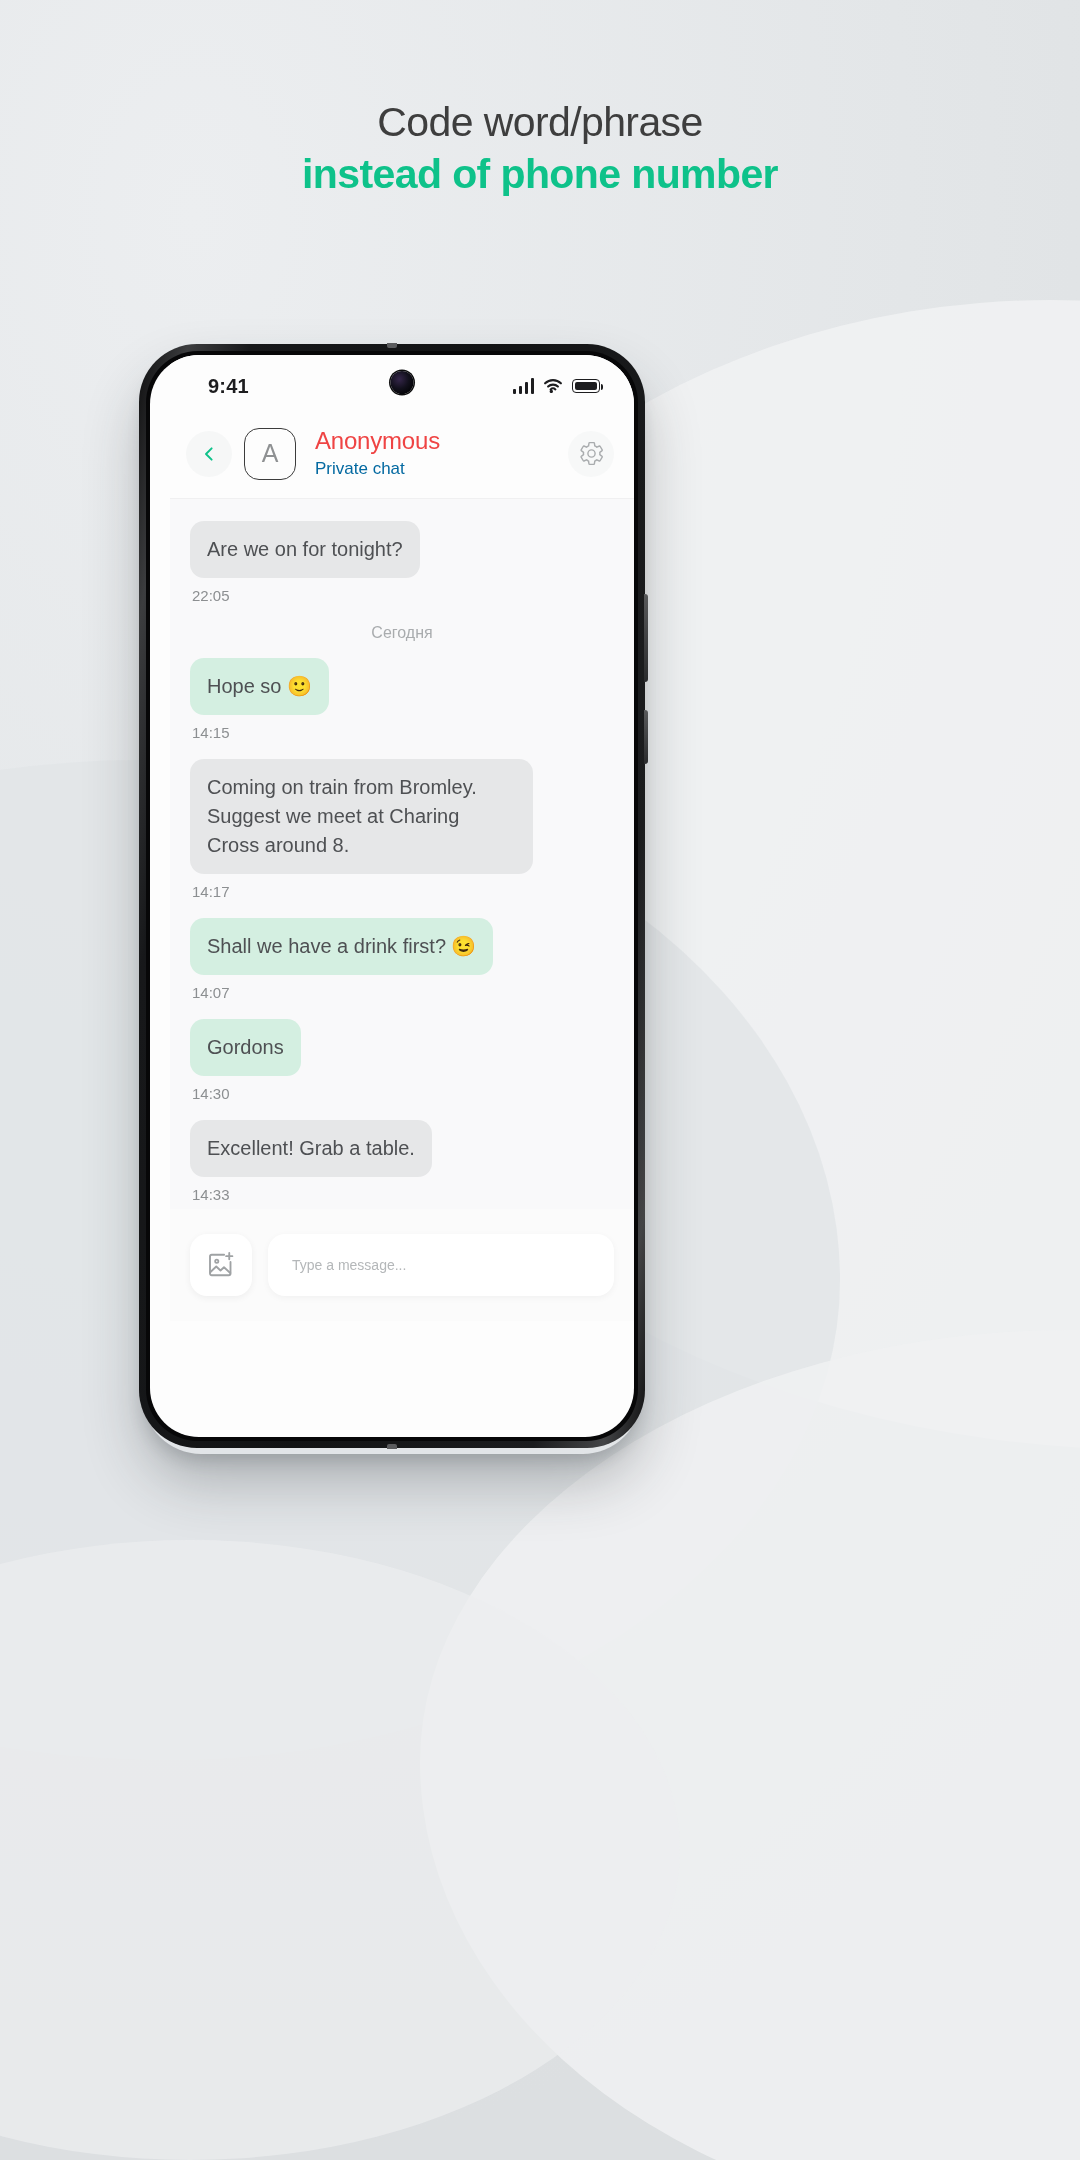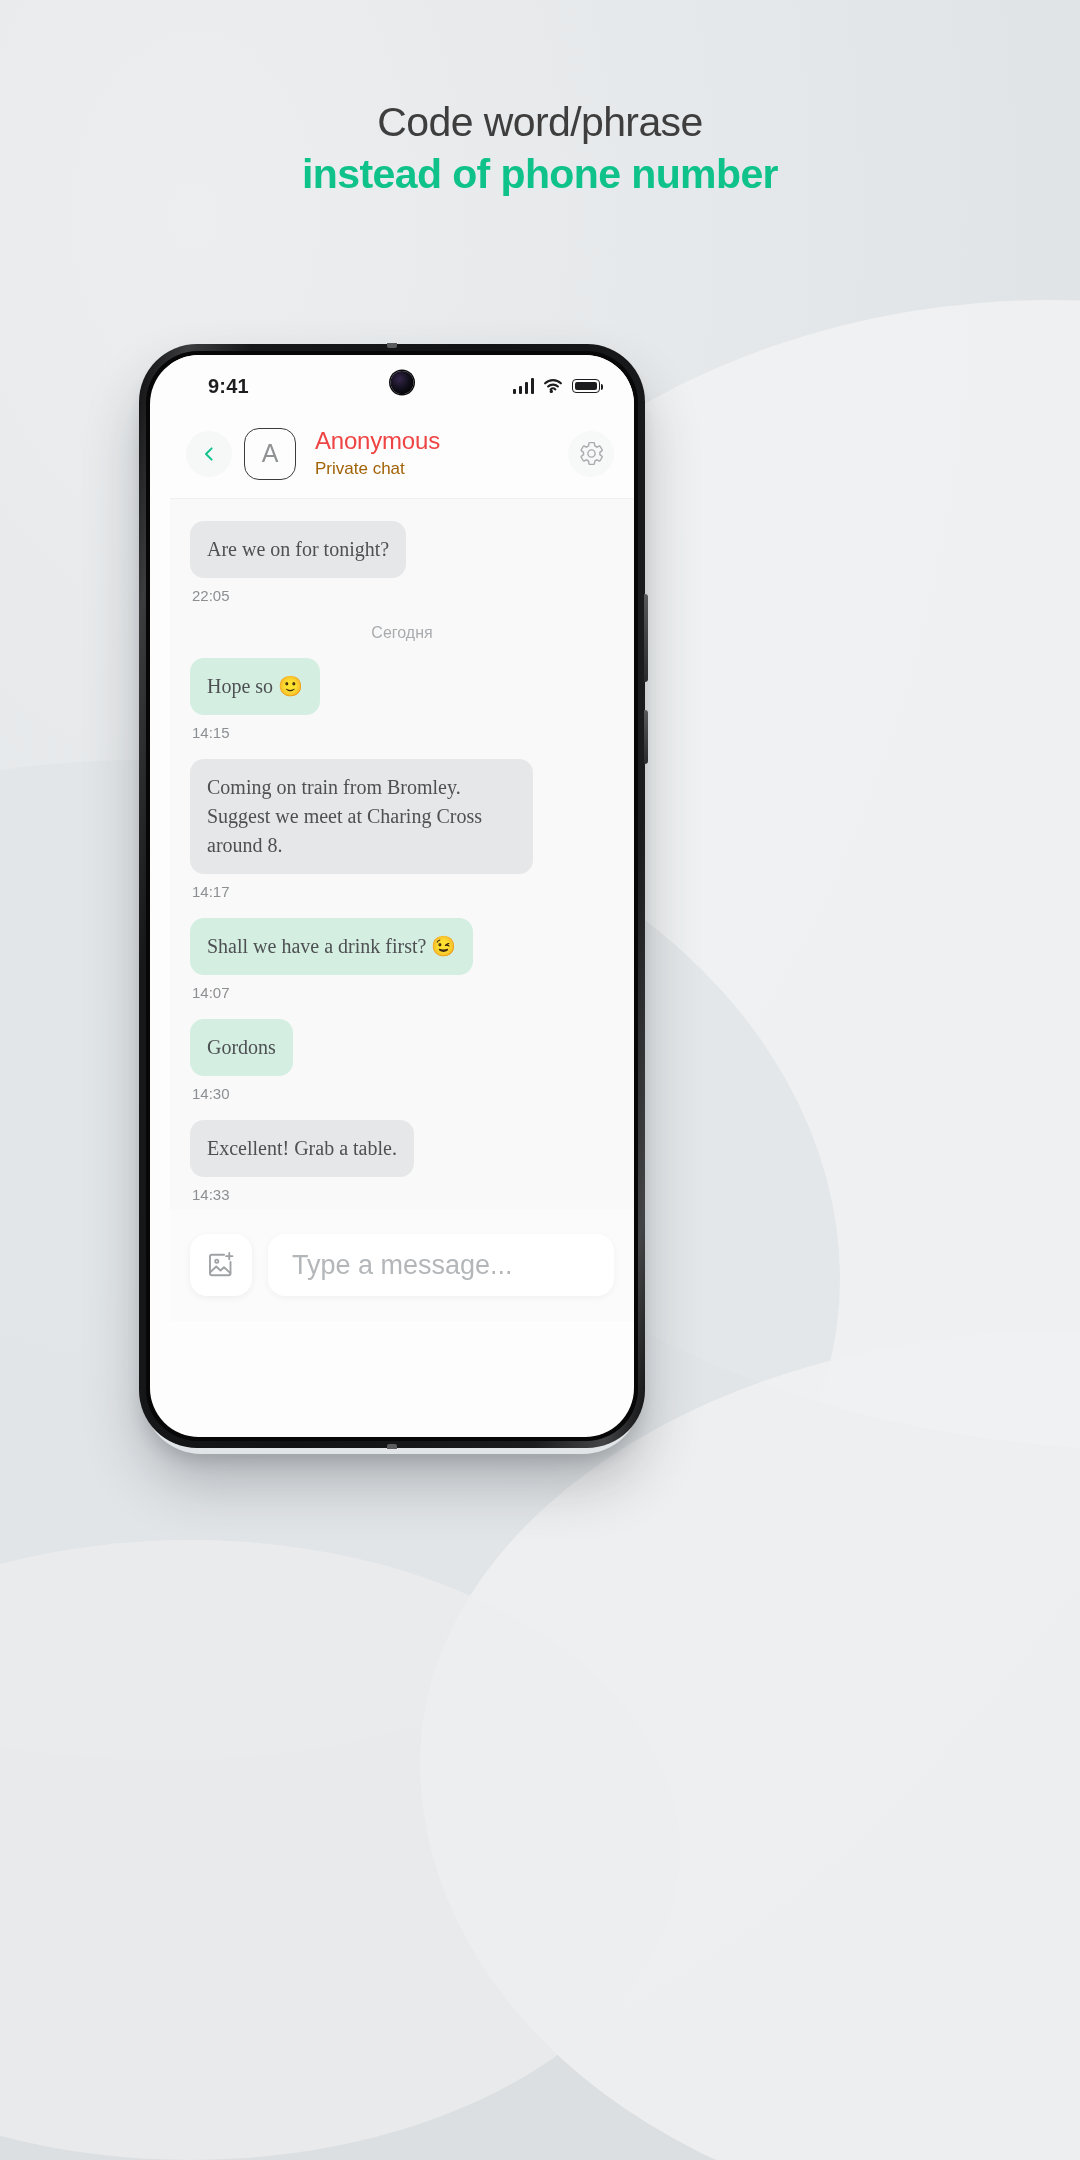--- a/index.html
+++ b/index.html
@@ -183,21 +183,21 @@
     width:52px; height:52px;
     border:1.6px solid #3c3c3c;
     border-radius:15px;
     display:flex; align-items:center; justify-content:center;
     flex:0 0 auto;
     margin-left:2px;
   }
   .avatar-letter { font-size:25px; color:#8f9193; font-weight:400; }
   .header-text { flex:1 1 auto; margin-left:9px; min-width:0; }
   .chat-title { font-size:24px; font-weight:400; color:#ef4444; line-height:1.18; letter-spacing:-.2px; }
-  .chat-sub   { font-size:17px; color:#a16207; line-height:1.3; margin-top:3px; }
+  .chat-sub   { font-size:17px; color:#0369a1; line-height:1.3; margin-top:3px; }
   .gear-circle {
     width:46px; height:46px; border-radius:50%;
     background:#f7f8f8;
     display:flex; align-items:center; justify-content:center;
     flex:0 0 auto;
   }
 
   
   .conversation {
     background:#f9f9fa;
@@ -211,21 +211,20 @@
   .row.in  { align-items:flex-start; }
   .row.out { align-items:flex-start; }
   .bubble {
     max-width:81%;
     border-radius:14px;
     padding:14px 17px;
     font-size:20px;
     line-height:1.45;
     color:#4e5053;
     word-wrap:break-word;
-    font-family:Liberation Serif, serif;
   }
   .row.in  .bubble { background:#e6e7e8; }
   .row.out .bubble { background:#d4efe1; }
   .stamp {
     font-size:15px;
     color:#8c8f91;
     margin:9px 2px 18px 2px;
   }
   .row.out .stamp { text-align:right; }
   .daysep {
@@ -255,21 +254,21 @@
   }
   .msg-field {
     flex:1 1 auto;
     height:62px;
     background:#ffffff;
     border-radius:17px;
     display:flex; align-items:center;
     padding:0 24px;
     box-shadow:0 2px 7px rgba(0,0,0,.045);
   }
-  .msg-field span { font-size:27px; color:#b4b7b9; }
+  .msg-field span { font-size:14px; color:#b4b7b9; }
 </style>
 </head>
 <body>
 
 <div class="bg">
   <div class="bg-wave wave-a"></div>
   <div class="bg-wave wave-b"></div>
   <div class="bg-wave wave-c"></div>
   <div class="bg-wave wave-d"></div>
 </div>

